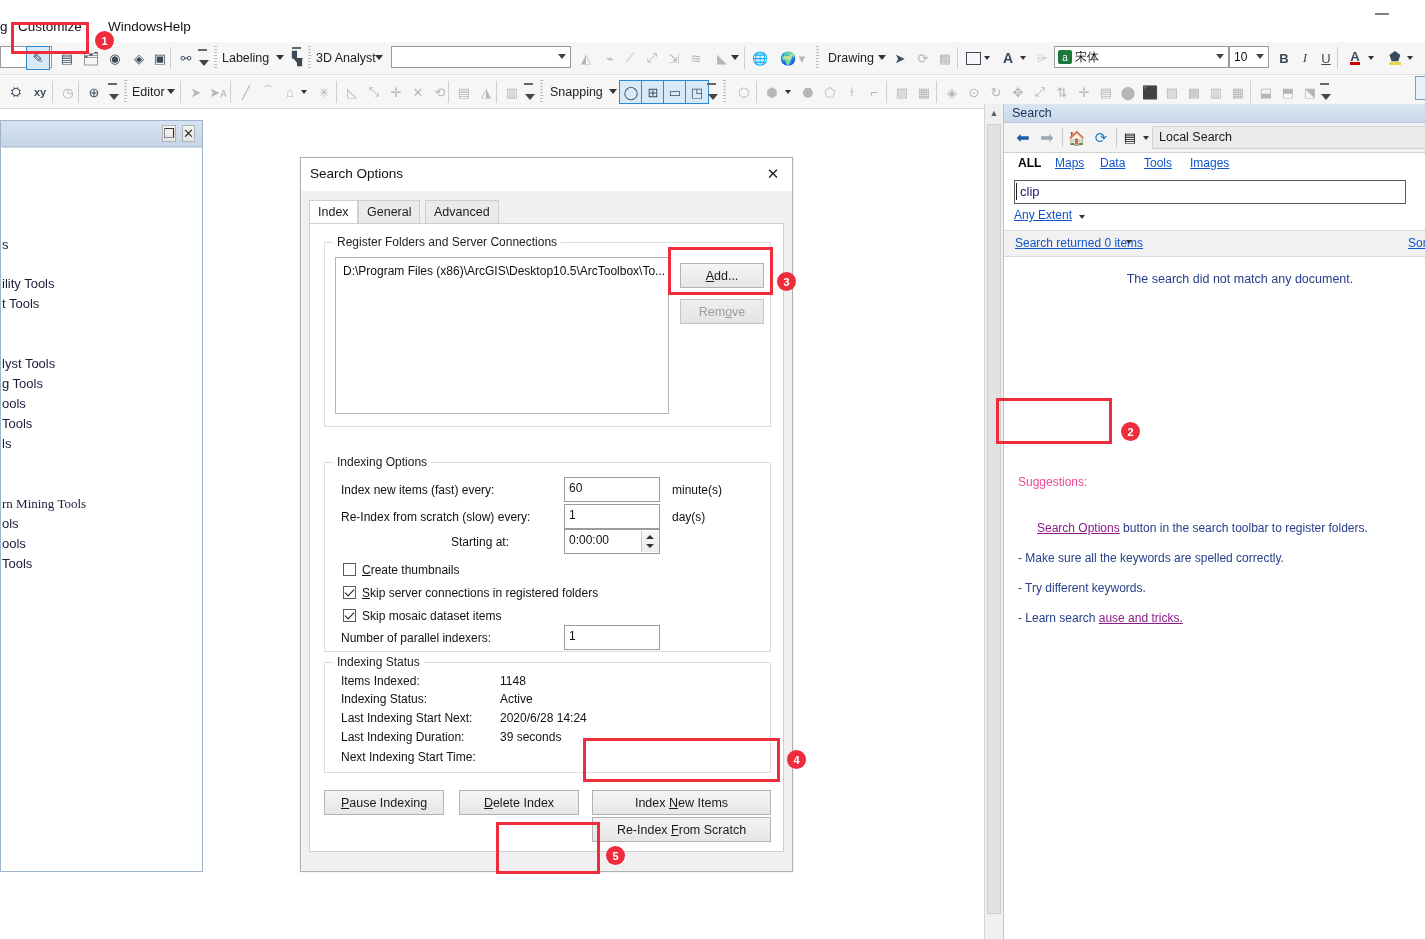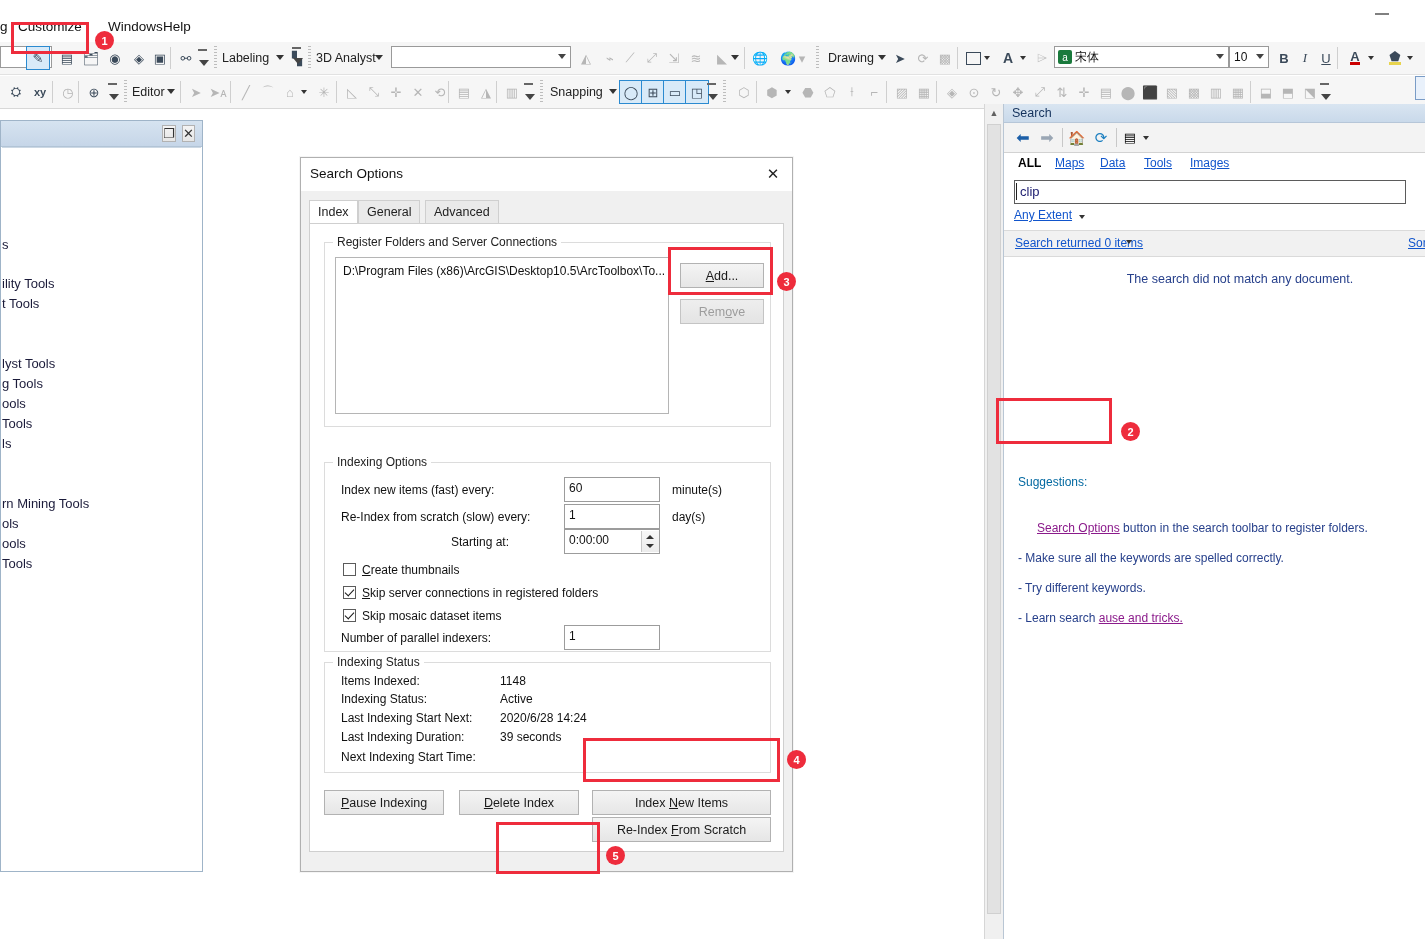--- a/index.html
+++ b/index.html
@@ -115,21 +115,21 @@
   #sp-extent { position:absolute; left:10px; top:104px; font-size:12px; color:#1155cc; }
   #sp-extent u { text-decoration:underline; }
   #sp-resultbar {
     position:absolute; left:0; top:126px; width:422px; height:25px;
     background:#f1f1f1; border-top:1px solid #dadada; border-bottom:1px solid #dadada;
   }
   #sp-results-count { position:absolute; left:11px; top:5px; font-size:12px; color:#1155cc; text-decoration:underline;}
   #sp-sort { position:absolute; left:404px; top:5px; font-size:12px; color:#1155cc; text-decoration:underline; white-space:nowrap;}
   #sp-nomatch { position:absolute; left:0; top:168px; width:472px; text-align:center;
                 font-size:12.5px; color:#27408b; }
-  #sp-suggestions-label { position:absolute; left:14px; top:371px; font-size:12px; color:#0369a1; }
+  #sp-suggestions-label { position:absolute; left:14px; top:371px; font-size:12px; color:#ec4899; }
   .sugg { position:absolute; left:14px; font-size:12px; color:#27408b; white-space:nowrap; }
   .sugg a { color:#8b1a8b; text-decoration:underline; }
 
   
   #vscroll { position:absolute; left:984px; top:104px; width:18px; height:835px; background:#f0f0f0; border-left:1px solid #d6d6d6;}
   #vscroll .up { position:absolute; left:0; top:0; width:18px; height:17px; background:#f0f0f0;
                  display:flex;align-items:center;justify-content:center;font-size:9px;color:#606060;}
   #vscroll .thumb { position:absolute; left:2px; top:20px; width:14px; height:790px; background:#e2e2e2; border:1px solid #d0d0d0; box-sizing:border-box;}
 
   
@@ -385,21 +385,21 @@
     </div>
     <div id="toolbox-body">
       <div class="tool-item" style="top:89px;">s</div>
       <div class="tool-item" style="top:128px;">ility Tools</div>
       <div class="tool-item" style="top:148px;">t Tools</div>
       <div class="tool-item" style="top:208px;">lyst Tools</div>
       <div class="tool-item" style="top:228px;">g Tools</div>
       <div class="tool-item" style="top:248px;">ools</div>
       <div class="tool-item" style="top:268px;">Tools</div>
       <div class="tool-item" style="top:288px;">ls</div>
-      <div class="tool-item" style="top:348px;">rn Mining Tools</div>
+      <div class="tool-item" style="top:348px;font-family:Liberation Serif, serif;">rn Mining Tools</div>
       <div class="tool-item" style="top:368px;">ols</div>
       <div class="tool-item" style="top:388px;">ools</div>
       <div class="tool-item" style="top:408px;">Tools</div>
     </div>
   </div>
 
   <div id="vscroll" class="nosel">
     <div class="up">▲</div>
     <div class="thumb"></div>
   </div>
@@ -411,20 +411,21 @@
       <div class="sbtn" style="left:8px;  width:22px; color:#1c5fa8; font-size:16px;">⬅</div>
       <div class="sbtn" style="left:32px; width:22px; color:#9aa6b4; font-size:16px;">➡</div>
       <div class="sp-sep" style="left:58px;"></div>
       <div class="sbtn" style="left:62px; width:22px; font-size:14px;">🏠</div>
       <div class="sbtn" style="left:86px; width:22px; color:#1c7fc0; font-size:15px;">⟳</div>
       <div class="sp-sep" style="left:112px;"></div>
       <div class="sbtn" style="left:116px; width:20px; font-size:13px;">▤</div>
       <div class="sbtn" style="left:136px; width:12px;">
           <span class="small-caret"></span>
         </div>
+      <div id="sp-localsearch">Local Search</div>
     </div>
 
     <div id="sp-tabs">
       <div class="sp-tab active" style="left:14px;">ALL</div>
       <div class="sp-tab link" style="left:51px;">Maps</div>
       <div class="sp-tab link" style="left:96px;">Data</div>
       <div class="sp-tab link" style="left:140px;">Tools</div>
       <div class="sp-tab link" style="left:186px;">Images</div>
     </div>
 

